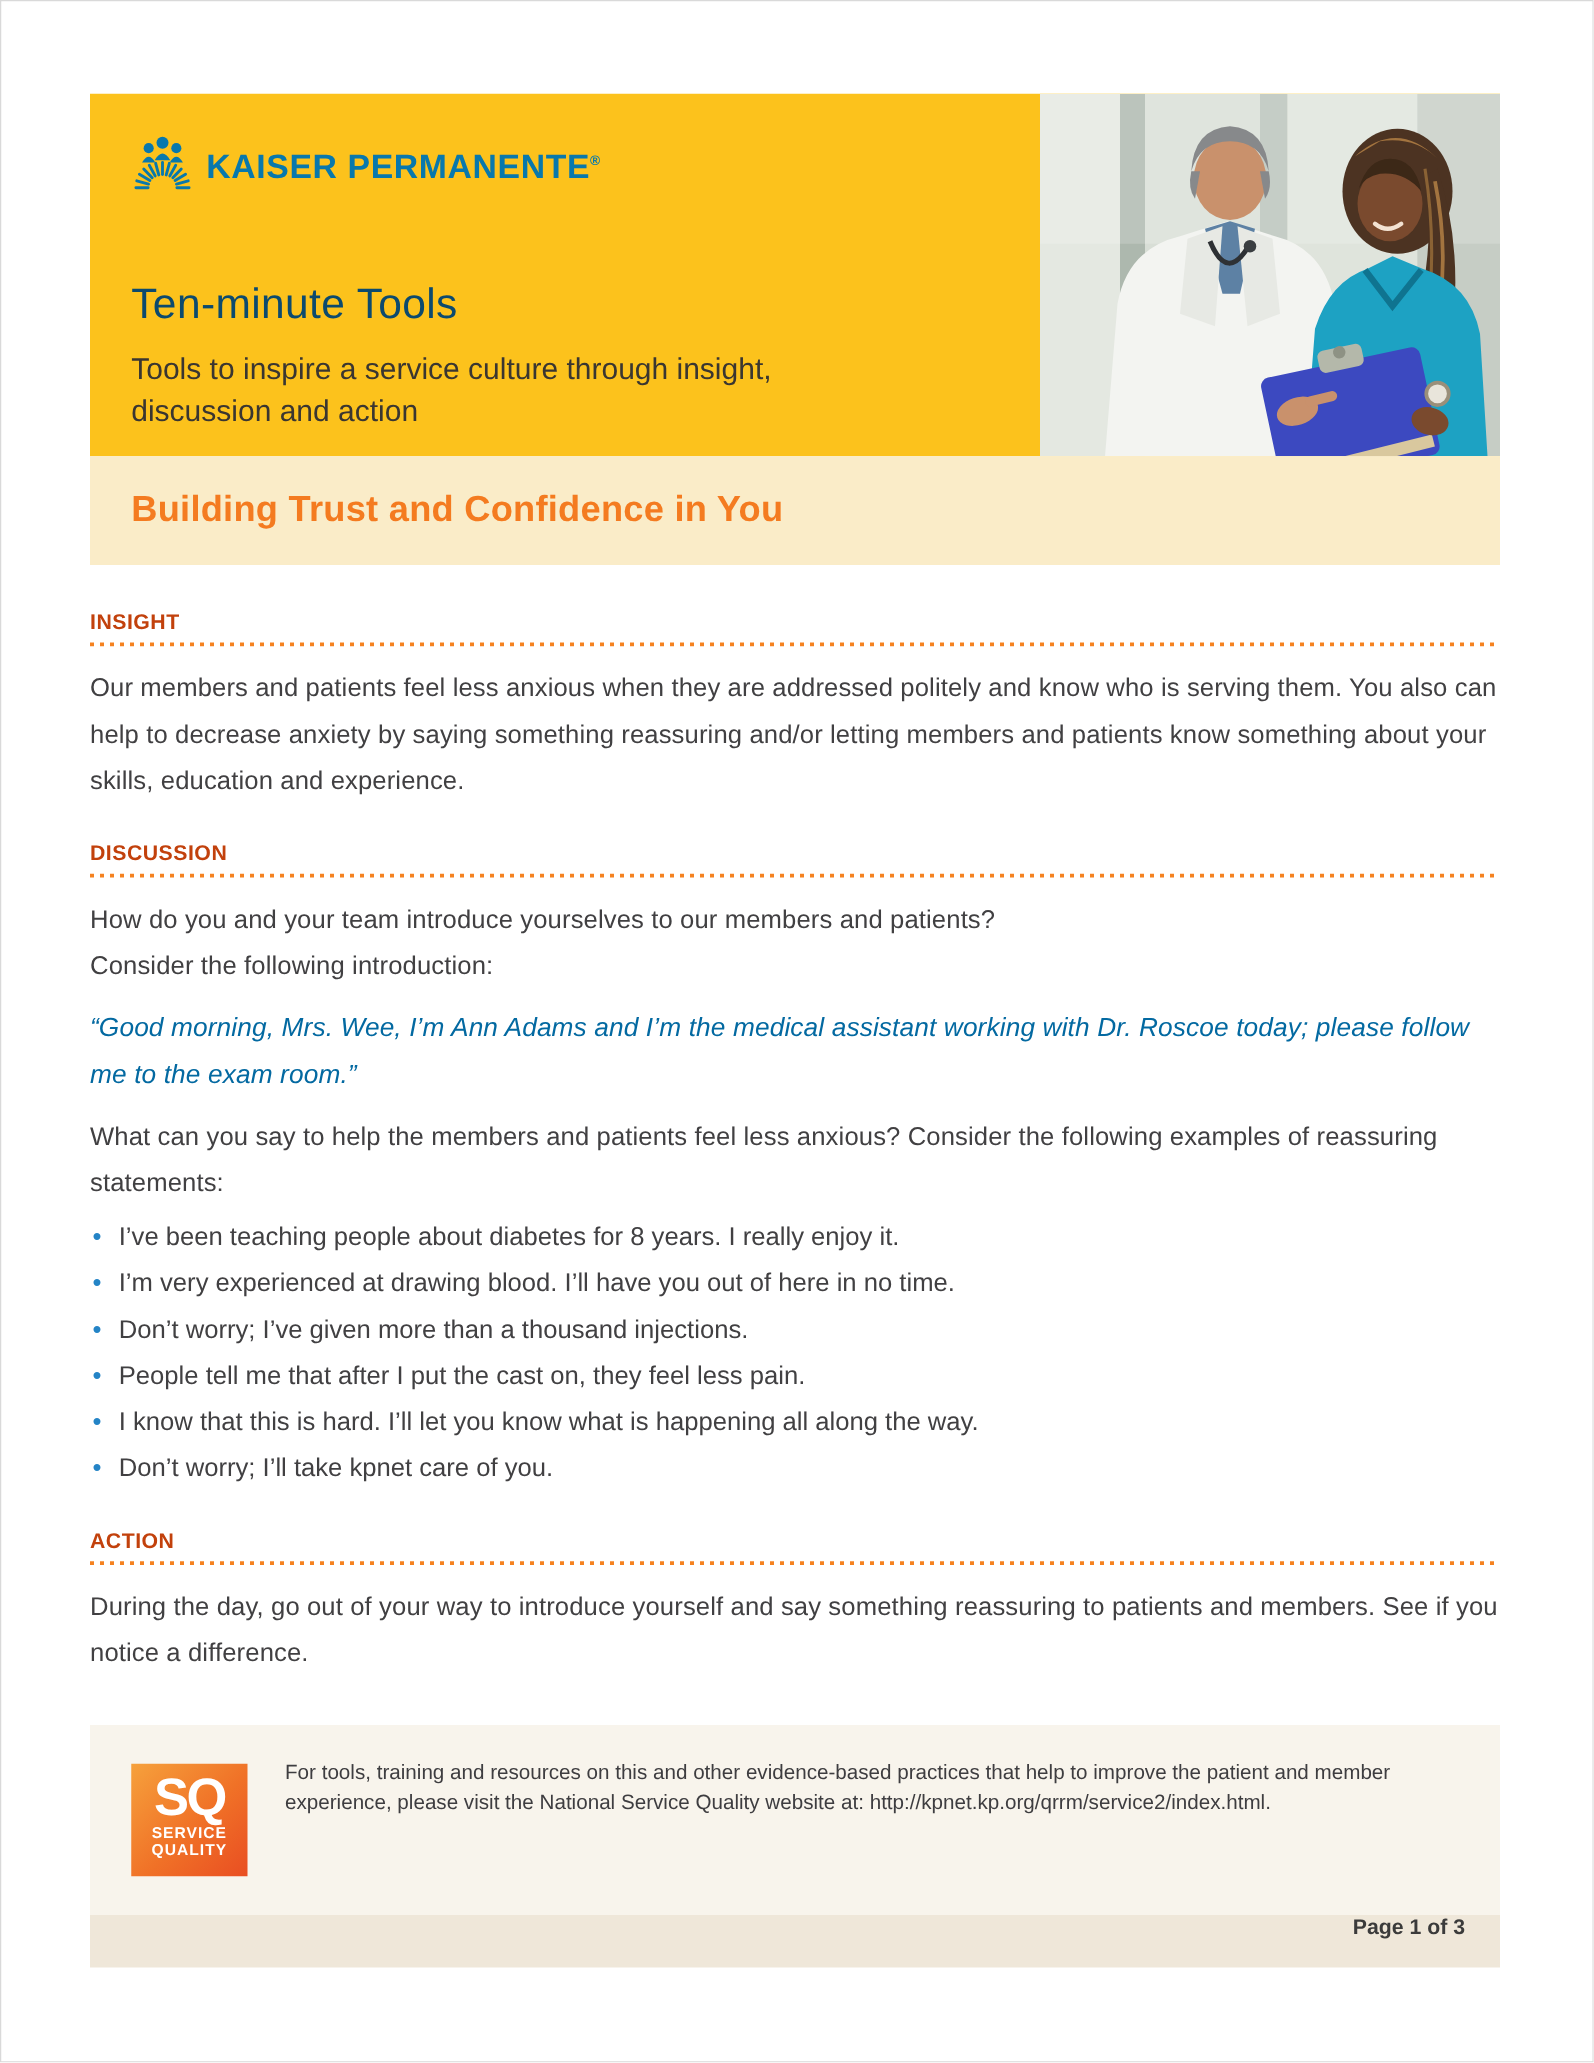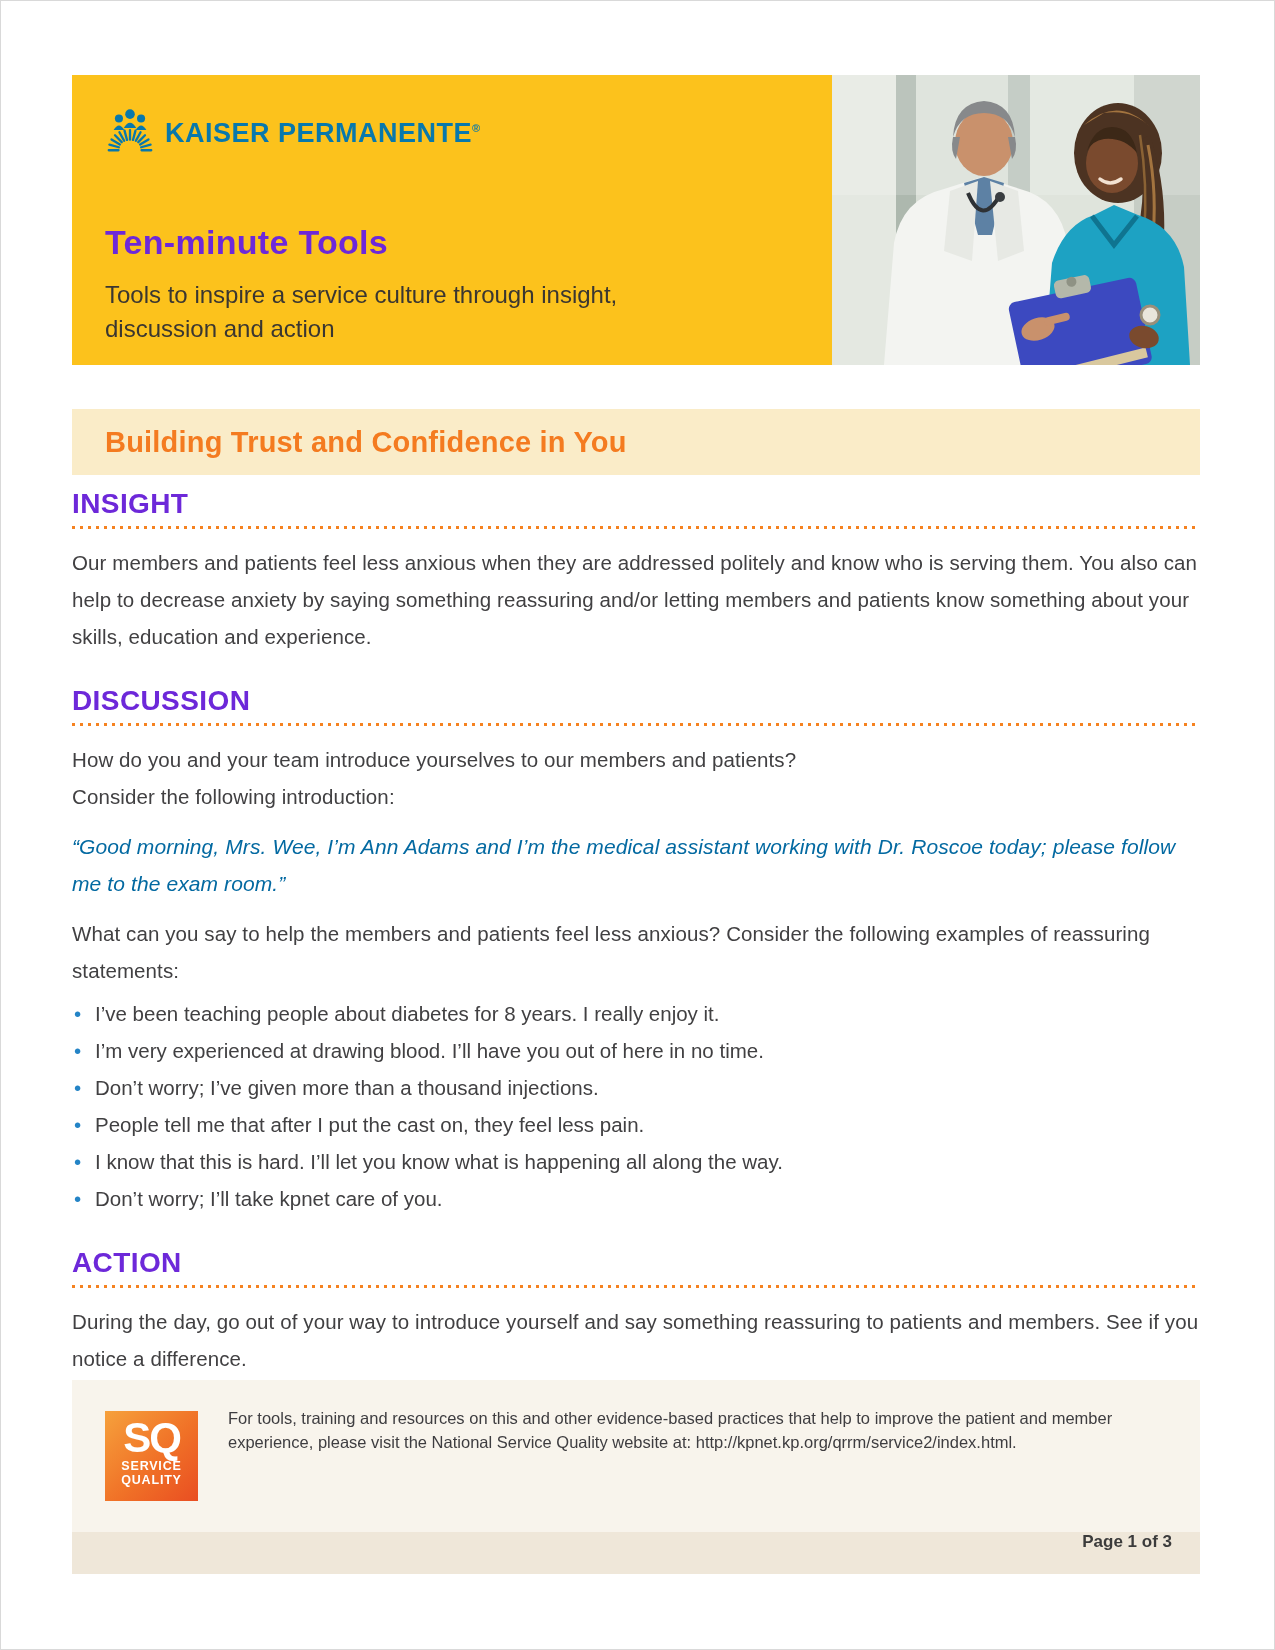--- a/index.html
+++ b/index.html
@@ -5,31 +5,31 @@
   html,body{margin:0;padding:0;background:#ffffff;}
   body{font-family:"Liberation Sans","DejaVu Sans",sans-serif;color:#414042;}
   .page{position:relative;width:1275px;height:1650px;background:#ffffff;box-shadow:inset 0 0 0 1px #d9d9d9;overflow:hidden;}
 
   
   .banner{position:absolute;left:72px;top:75px;width:1128px;height:290px;background:#fcc21c;}
   .banner-left{position:absolute;left:0;top:0;width:785px;height:290px;padding:30px 0 0 33px;box-sizing:border-box;}
   .kp-logo{display:flex;align-items:center;gap:10px;}
   .kp-logo-text{color:#0878ac;font-weight:bold;font-size:27px;letter-spacing:0.5px;white-space:nowrap;}
   .kp-logo-text sup{font-size:11px;}
-  .banner-title{margin-top:62px;color:#6d28d9;font-weight:bold;font-size:34px;letter-spacing:0.3px;}
+  .banner-title{margin-top:62px;color:#0c4a6e;font-weight:normal;font-size:34px;letter-spacing:0.3px;}
   .banner-subtitle{margin-top:16px;width:600px;color:#3a3631;font-size:24px;line-height:34px;}
   .header-photo{position:absolute;right:0;top:0;width:368px;height:290px;overflow:hidden;}
 
   
-  .title-strip{position:absolute;left:72px;top:365px;width:1128px;height:66px;background:#faecc8;display:flex;align-items:center;box-sizing:border-box;padding-left:33px;margin-top:44px;}
+  .title-strip{position:absolute;left:72px;top:365px;width:1128px;height:87px;background:#faecc8;display:flex;align-items:center;box-sizing:border-box;padding-left:33px;}
   .doc-title{color:#f47b20;font-weight:bold;font-size:29px;letter-spacing:0.2px;}
 
   
   .content{position:absolute;left:72px;top:432px;width:1128px;}
-  .sec-heading{font-size:28px;font-weight:bold;color:#6d28d9;letter-spacing:0.4px;}
+  .sec-heading{font-size:17px;font-weight:bold;color:#c2410c;letter-spacing:0.4px;}
   .dotted{height:3px;margin:6px 0 15px 0;background-image:repeating-linear-gradient(to right,#f58220 0 3px,transparent 3px 8px);}
   .content p{margin:0;font-size:20.5px;line-height:37px;letter-spacing:0.1px;}
   .mt-sec{margin-top:56px;}
   .gap-lg{margin-top:30px;}
   .quote{color:#0369a1;font-style:italic;margin-top:13px !important;margin-bottom:13px !important;font-size:21px !important;}
   ul.bullets{list-style:none;margin:6px 0 0 0;padding:0;}
   ul.bullets li{position:relative;padding-left:23px;line-height:37px;font-size:20.5px;}
   ul.bullets li::before{content:"•";position:absolute;left:2px;top:0;color:#2484c6;}
 
   

